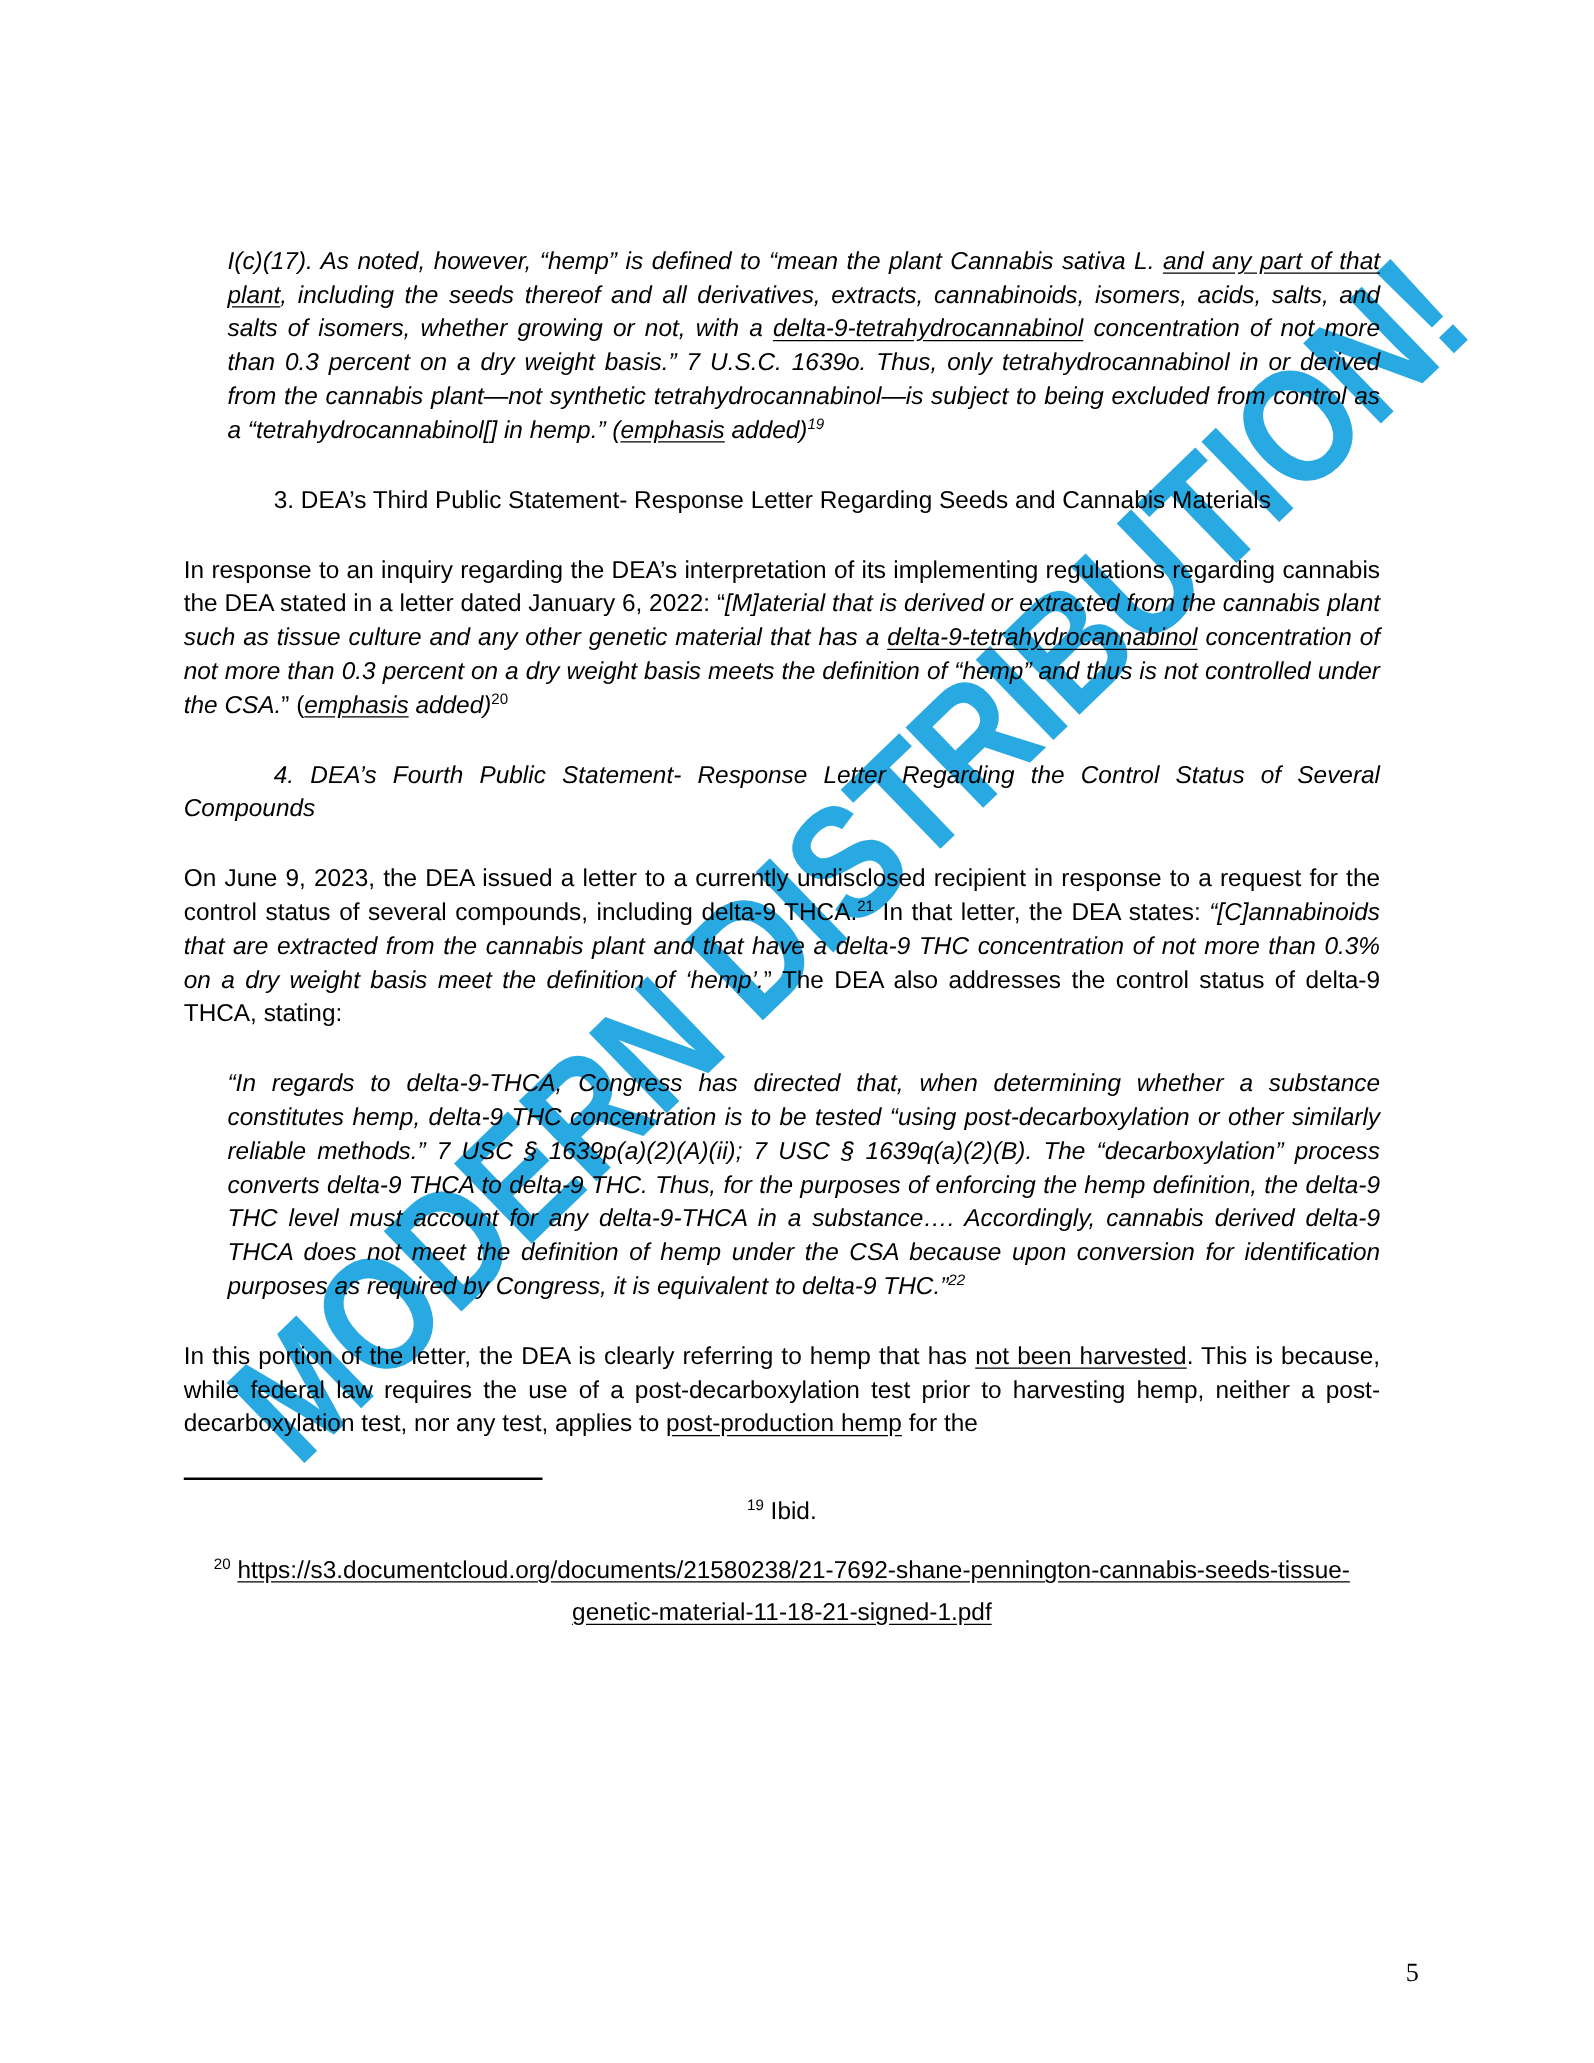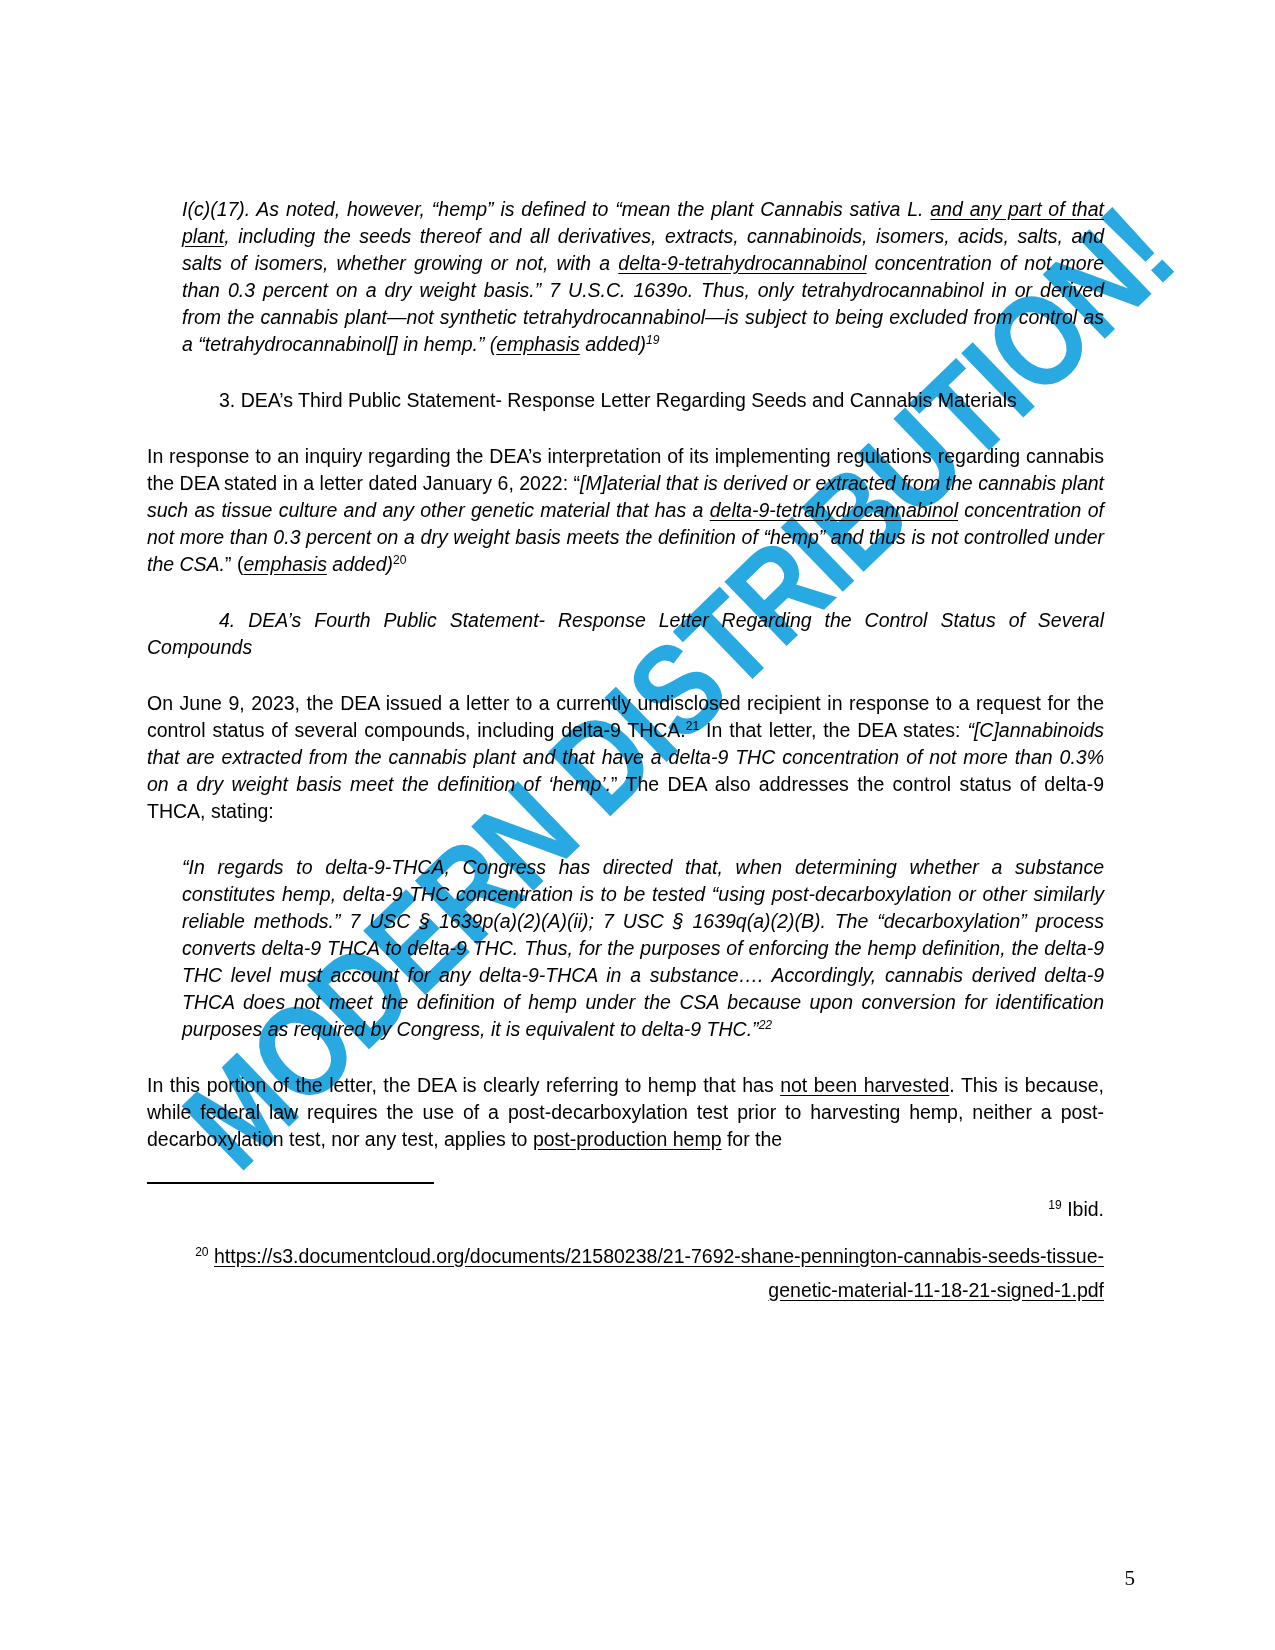--- a/index.html
+++ b/index.html
@@ -51,21 +51,21 @@
   }
   .fnrule {
     width: 287px;
     border: none;
     border-top: 2px solid #000000;
     margin: 0 0 8px 0;
   }
   .footnote {
     font-size: 19.5px;
     line-height: 34px;
-    text-align: right;
+    text-align: center;
     margin-bottom: 13px;
   }
   .page-number {
     position: absolute;
     right: 140px;
     top: 1566px;
     z-index: 1;
     font-family: "Liberation Serif", serif;
     font-size: 21px;
   }

